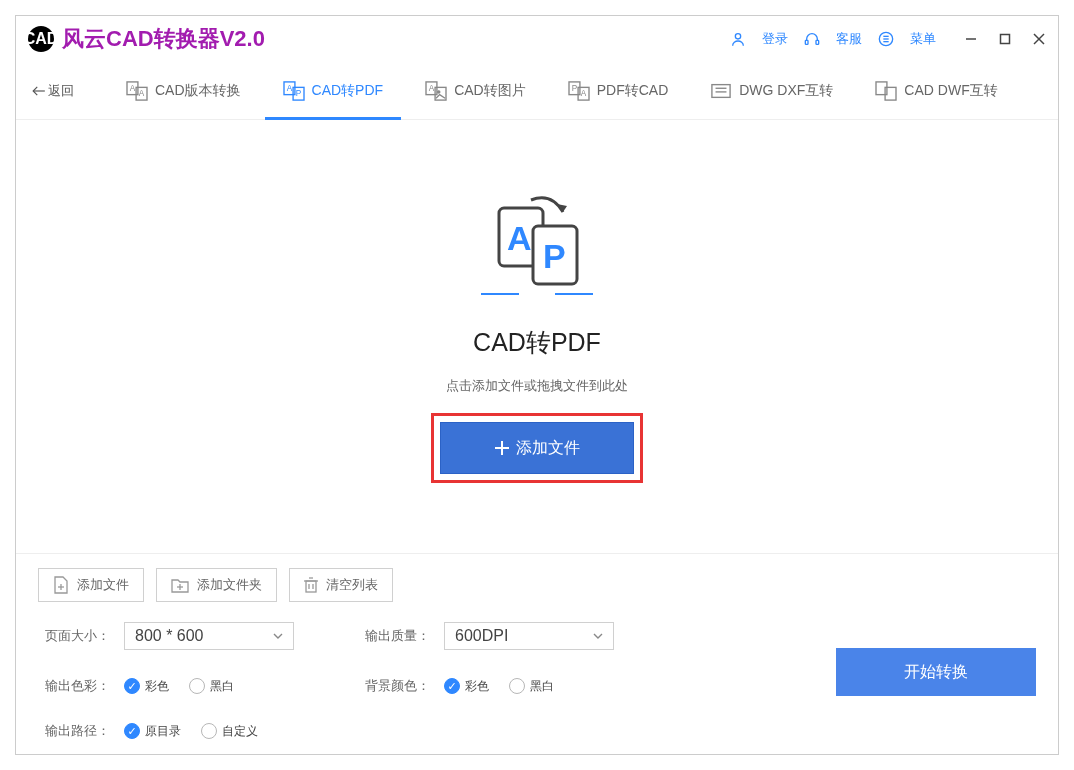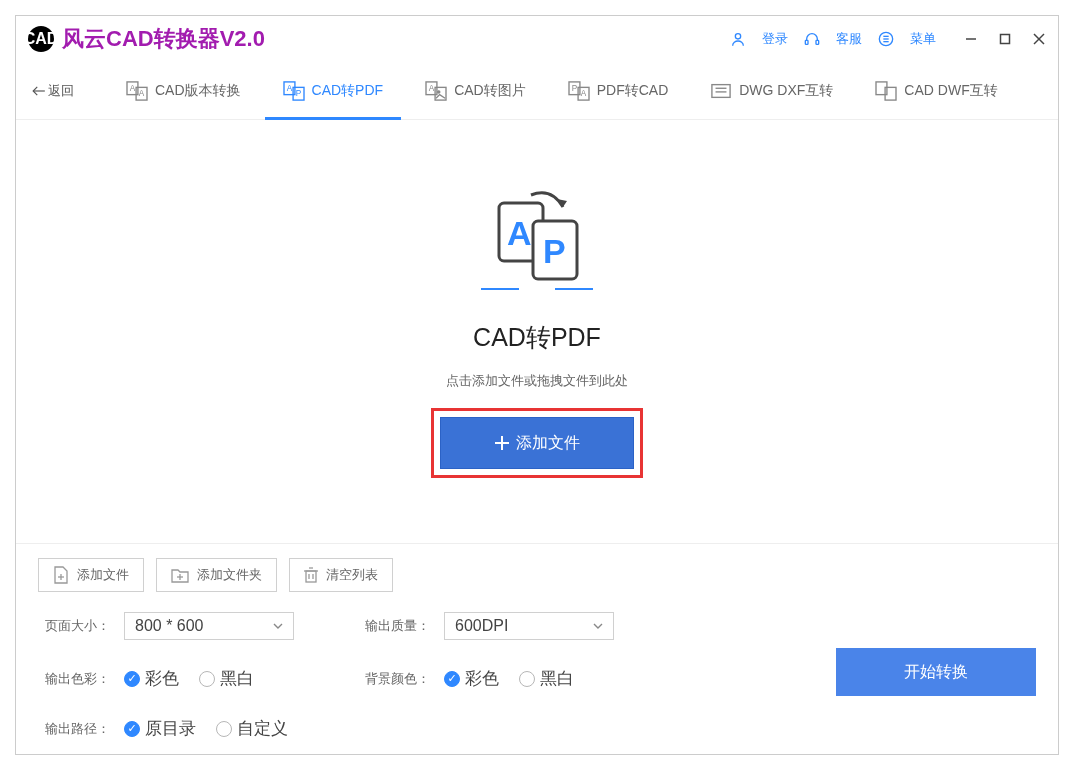--- a/index.html
+++ b/index.html
@@ -96,21 +96,21 @@
   }
   .setcol { display: flex; flex-direction: column; gap: 27px; text-align: right; }
   .setrow { display: flex; align-items: center; gap: 14px; }
   .setlabel { color: #666; font-size: 13px; width: 72px; }
   .dropdown {
     border: 1px solid #d0d0d0; height: 28px; width: 170px;
     display: flex; align-items: center; justify-content: space-between;
     padding: 0 10px; color: #444; font-size: 16px; cursor: pointer;
   }
   .radiogrp { display: flex; align-items: center; gap: 20px; }
-  .radio { display: flex; align-items: center; gap: 5px; cursor: pointer; color: #444; font-size: 17px; }
+  .radio { display: flex; align-items: center; gap: 5px; cursor: pointer; color: #444; font-size: 12px; }
   .radio .dot {
     width: 16px; height: 16px; border-radius: 50%;
     border: 1px solid #b7b7b7; background: #fff;
     display: flex; align-items: center; justify-content: center;
   }
   .radio.selected .dot { border-color: #2f88ff; background: #2f88ff; }
   .radio.selected .dot::after {
     content: "✓"; color: #fff; font-size: 11px; line-height: 1;
   }
   .start-btn {

